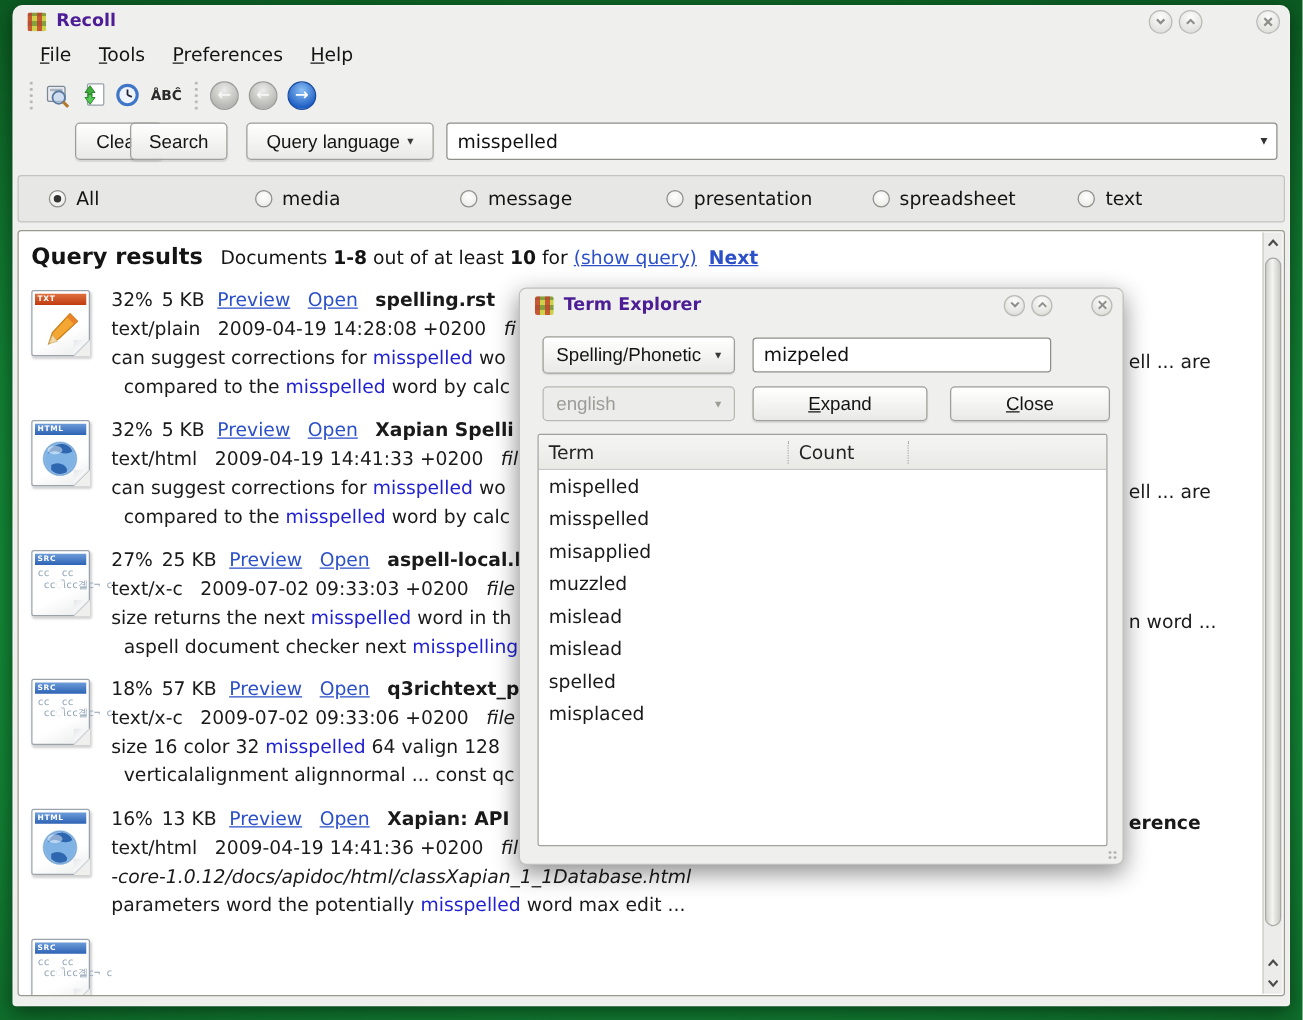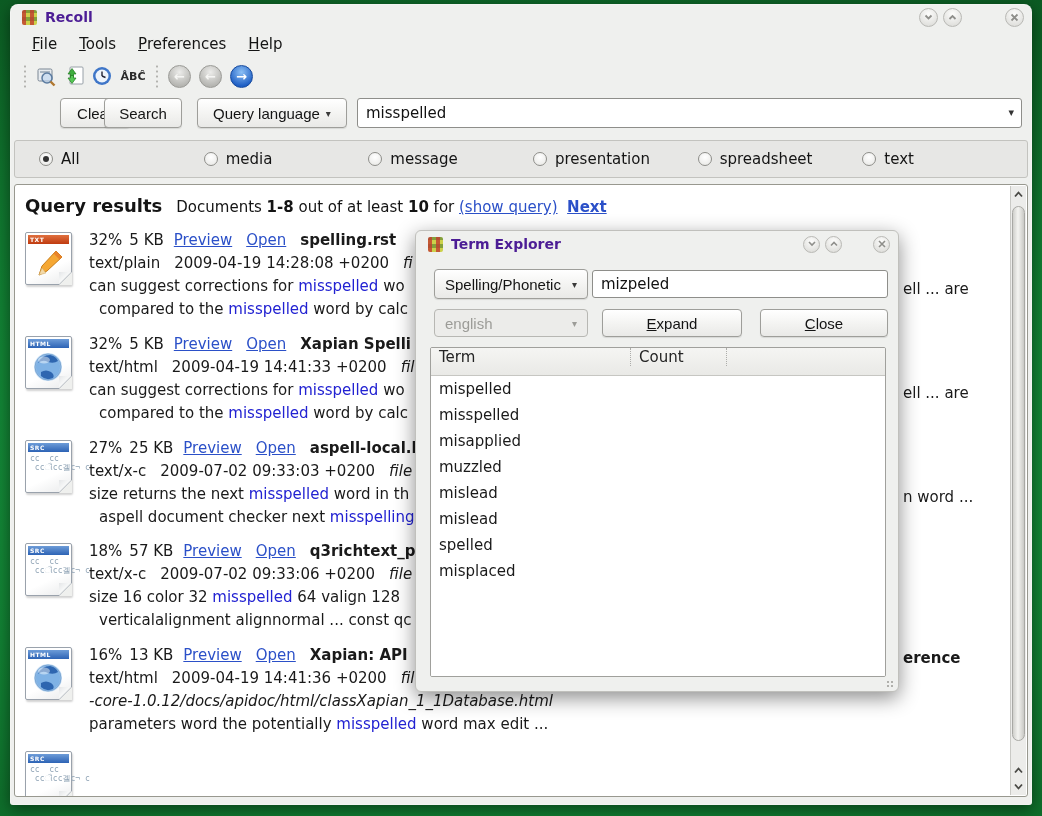--- a/index.html
+++ b/index.html
@@ -114,33 +114,33 @@
 
   
   .dialog { position:absolute; left:415px; top:230px; width:484px; height:462px;
     background:#eff0ee; border-radius:6px; border:1px solid #c0c0bc;
     box-shadow:0 6px 20px rgba(0,0,0,.45); z-index:50; }
   .dlg-title { position:absolute; left:0; top:0; right:0; height:26px; display:flex; align-items:center; padding:0 8px; }
   .dlg-title .wtitle { font-size:14px; }
   .dlg-combo { position:absolute; justify-content:flex-start; padding:0 10px; gap:0; }
   .dlg-combo .lbl { flex:1; text-align:left; }
   .combo-mode  { left:18px; top:38px; width:154px; height:30px; }
-  .term-input-wrap { position:absolute; left:176px; top:39px; width:296px; height:28px; }
+  .term-input-wrap { position:absolute; left:186px; top:39px; width:239px; height:28px; }
   .term-input-wrap input { width:100%; height:100%; border:1px solid #8e8e8a; border-radius:3px;
     font-family:inherit; font-size:15px; padding:0 8px; color:#111; background:#fff; }
   .combo-lang { left:18px; top:78px; width:154px; height:28px; color:#9c9c98;
     background:#ececea; border-color:#b7b7b3; box-shadow:none; }
   .btn-expand { position:absolute; left:186px; top:78px; width:140px; height:28px; }
   .btn-close  { position:absolute; left:344px; top:78px; width:128px; height:28px; }
 
   .term-table { position:absolute; left:14px; top:116px; width:456px; height:330px;
     background:#fff; border:1px solid #a0a09c; border-radius:2px; overflow:hidden; }
   .tt-header { position:absolute; left:0; top:0; right:0; height:28px;
     background:linear-gradient(#f5f5f3, #e9e9e6); border-bottom:1px solid #c6c6c2;
-    display:flex; font-size:15px; color:#242424; }
+    display:flex; align-items:center; font-size:15px; color:#242424; }
   .tt-col-term  { width:200px; padding-left:8px; border-right:1px dotted #adadaa; height:18px; line-height:18px; }
   .tt-col-count { width:96px;  padding-left:8px; border-right:1px dotted #adadaa; height:18px; line-height:18px; }
   .tt-body { position:absolute; left:0; top:28px; right:0; bottom:0; background:#fff; }
   .tt-row { height:26px; line-height:26px; font-size:15px; color:#1a1a1a; padding-left:8px; }
   .dlg-grip { position:absolute; right:4px; bottom:3px; width:8px; height:8px;
     background-image:radial-gradient(circle, #b0b0ac 1px, transparent 1.2px); background-size:4px 4px; }
 </style>
 </head>
 <body>
 

